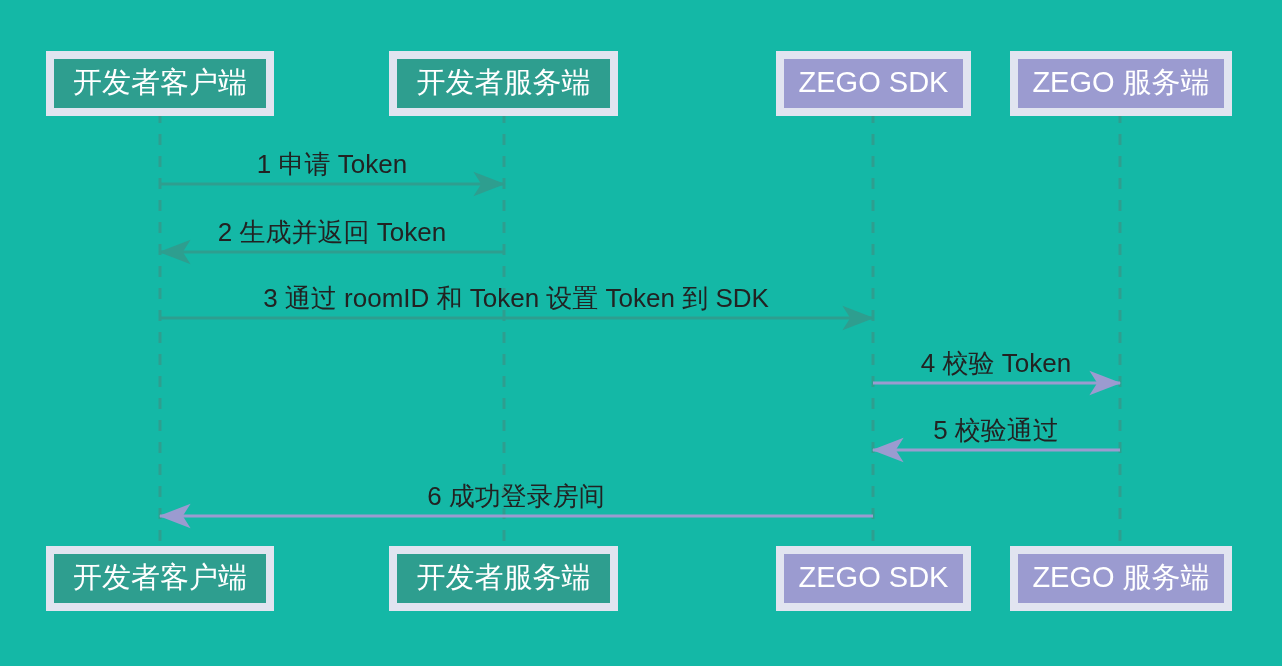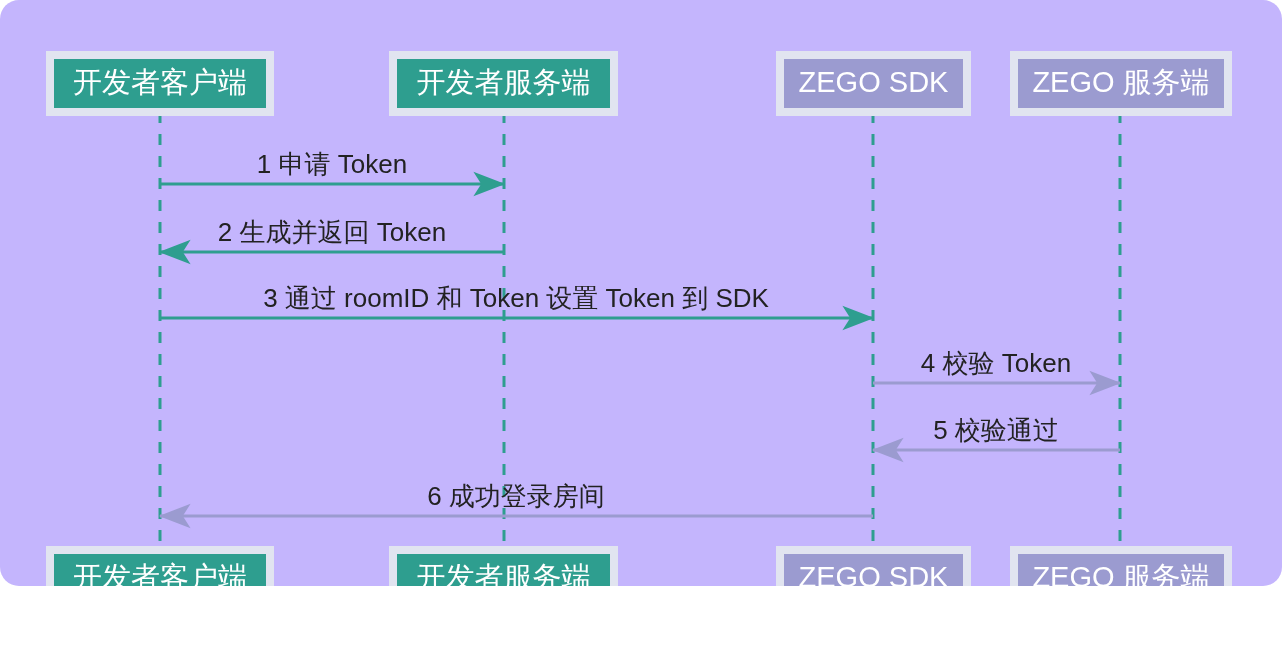--- a/index.html
+++ b/index.html
@@ -7,24 +7,23 @@
     margin: 0;
     padding: 0;
     background: #ffffff;
   }
   body {
     font-family: "Liberation Sans", "DejaVu Sans", sans-serif;
   }
   #diagram-root {
     position: relative;
     width: 1282px;
-    height: 586px;
-    background: #c4b5fd;
+    height: 666px;
+    background: #14b8a6;
     overflow: hidden;
-    border-radius: 19px;
   }
   svg.diagram-canvas {
     position: absolute;
     left: 0;
     top: 0;
     width: 1282px;
     height: 666px;
     display: block;
   }
   .participant-box-rect {

